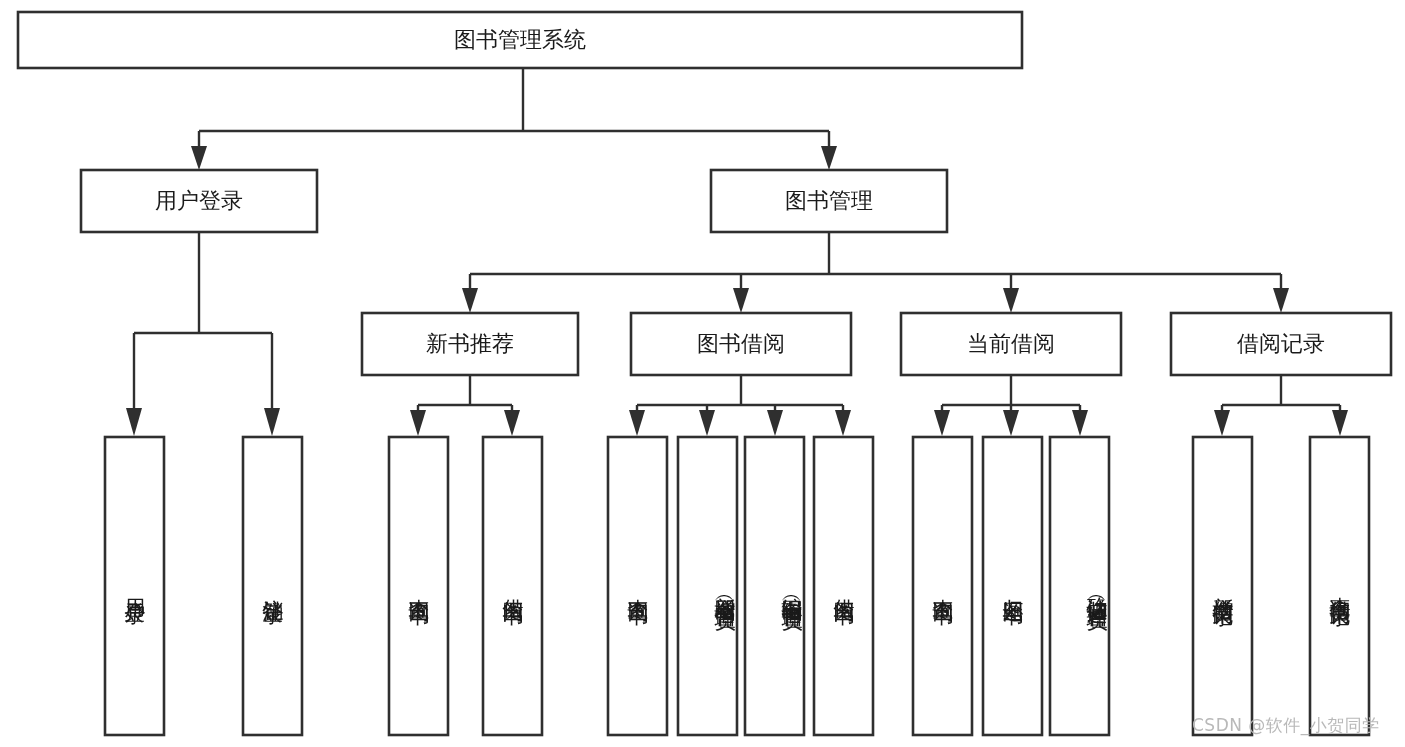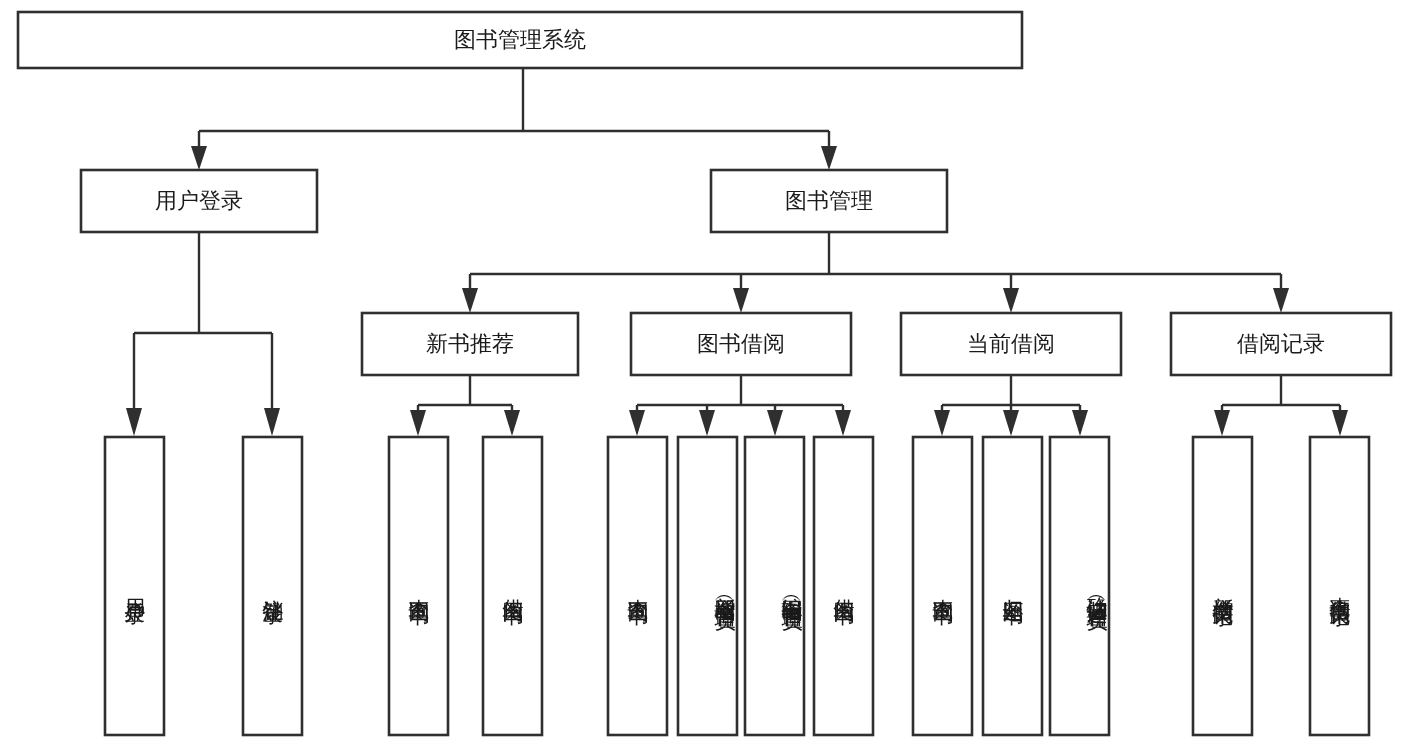--- a/index.html
+++ b/index.html
@@ -210,14 +210,15 @@
   <div class="leaf-label-wrap" style="left:608px; top:437px; width:59px; height:298px;">查询图书</div>
   <div class="leaf-label-wrap" style="left:678px; top:437px; width:59px; height:298px; align-items:flex-start; padding-top:6px; box-sizing:border-box;">新增图书（管理员）</div>
   <div class="leaf-label-wrap" style="left:745px; top:437px; width:59px; height:298px; align-items:flex-start; padding-top:6px; box-sizing:border-box;">编辑图书（管理员）</div>
   <div class="leaf-label-wrap" style="left:814px; top:437px; width:59px; height:298px;">借阅图书</div>
   <div class="leaf-label-wrap" style="left:913px; top:437px; width:59px; height:298px;">查询图书</div>
   <div class="leaf-label-wrap" style="left:983px; top:437px; width:59px; height:298px;">归还图书</div>
   <div class="leaf-label-wrap" style="left:1050px; top:437px; width:59px; height:298px; align-items:flex-start; padding-top:6px; box-sizing:border-box;">确认归还（管理员）</div>
   <div class="leaf-label-wrap" style="left:1193px; top:437px; width:59px; height:298px;">新增借阅记录</div>
   <div class="leaf-label-wrap" style="left:1310px; top:437px; width:59px; height:298px;">查询借阅记录</div>
 
+  <div class="watermark">CSDN @软件_小贺同学</div>
 
 </div>
 
 </body></html>

